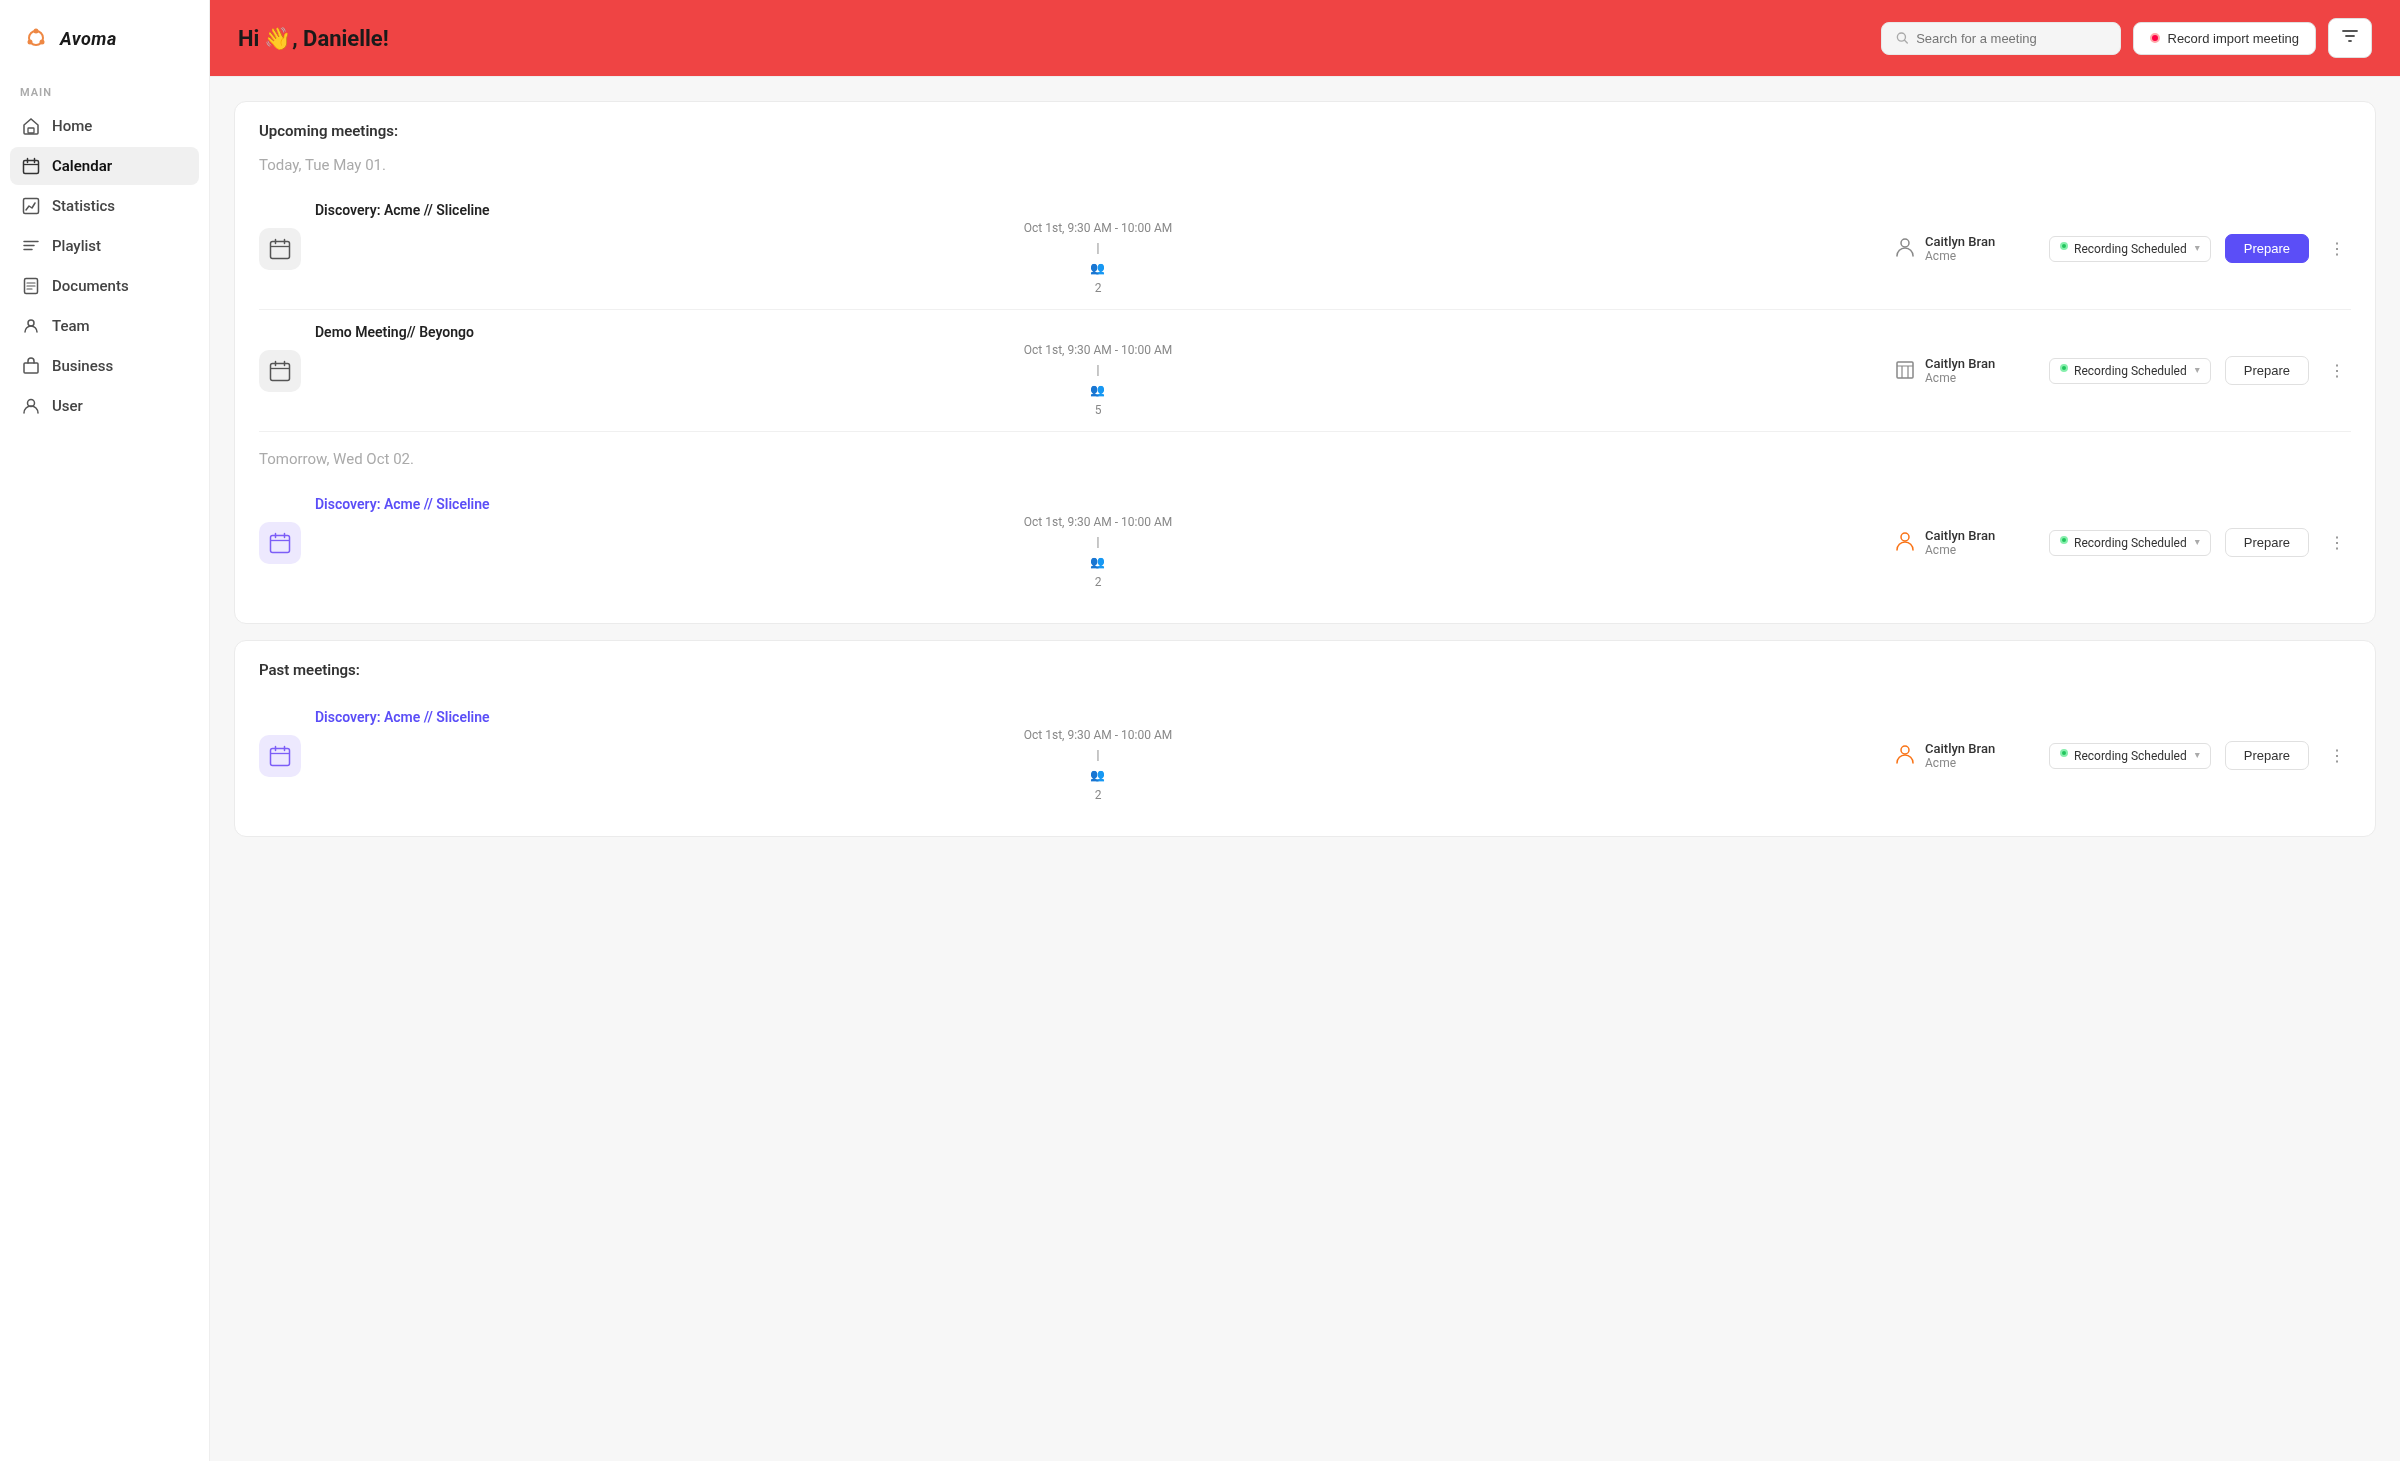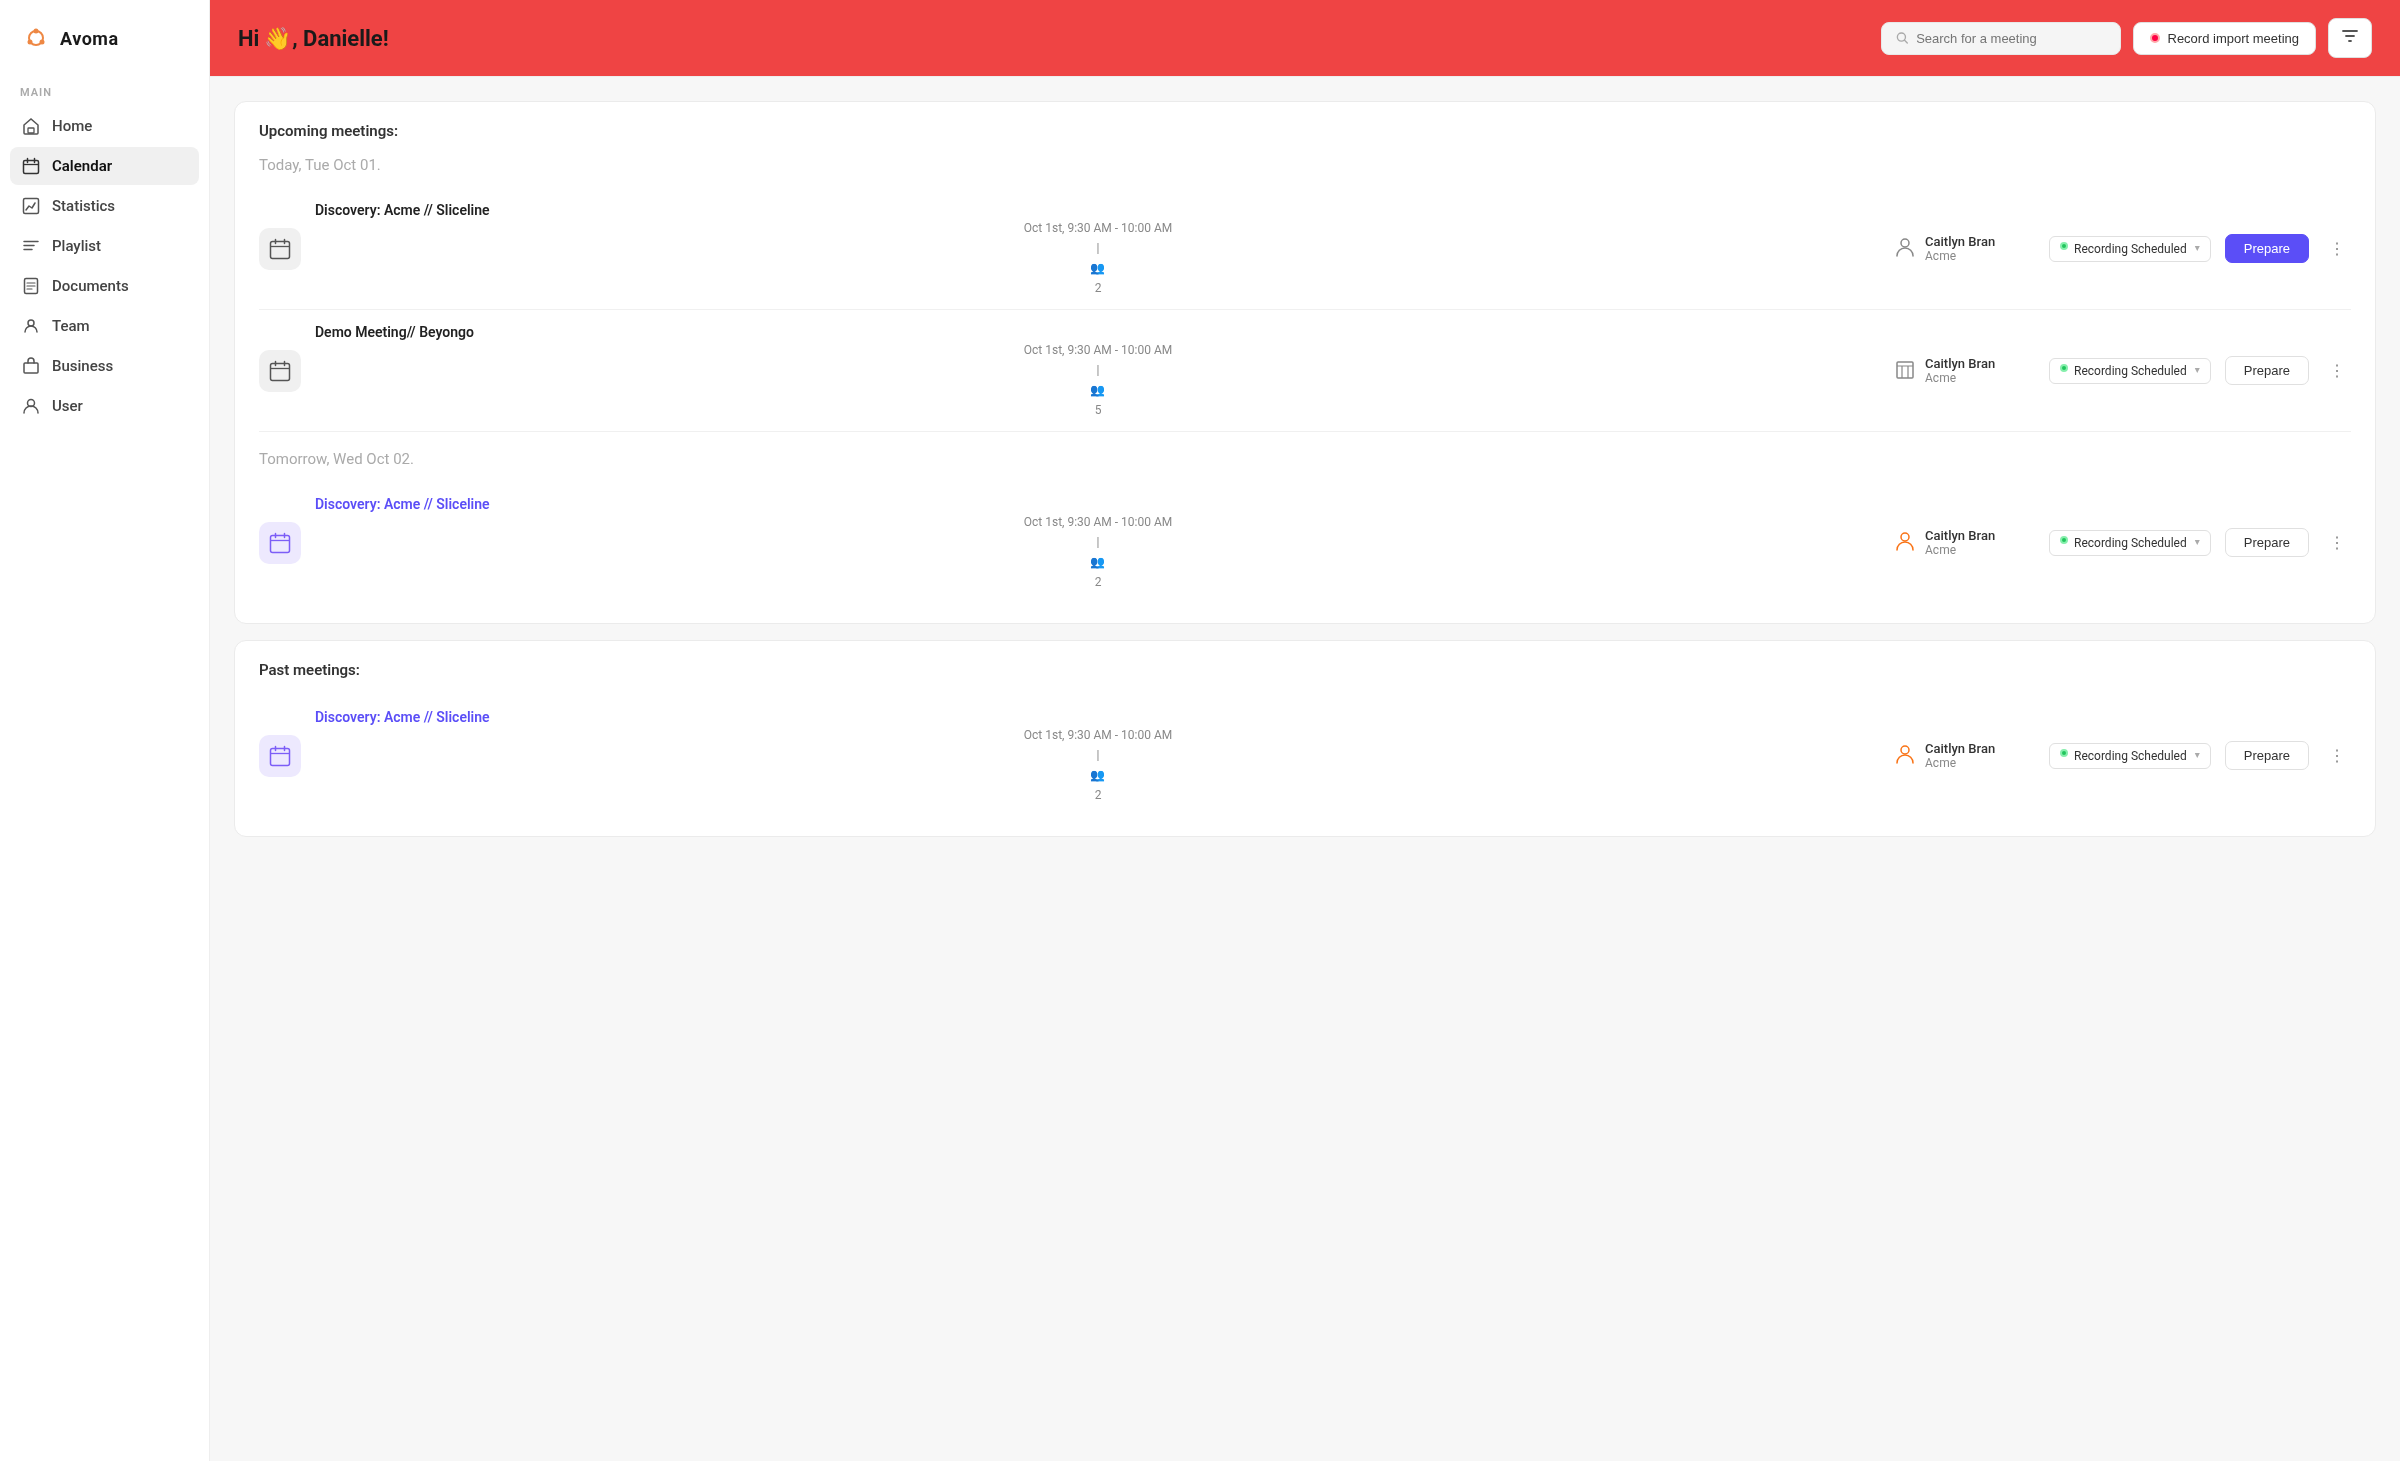--- a/index.html
+++ b/index.html
@@ -14,20 +14,21 @@
       display: flex;
       flex-direction: column;
       padding: 0;
       height: 100vh;
     }
     .sidebar-logo {
       display: flex;
       align-items: center;
       gap: 8px;
       padding: 22px 20px 18px;
+      font-style: italic;
     }
     .logo-icon {
       width: 32px;
       height: 32px;
     }
     .logo-text {
       font-size: 18px;
       font-weight: 700;
       color: #1a1a1a;
       letter-spacing: 0.5px;
@@ -439,21 +440,21 @@
       </button>
     </div>
   </div>
 
   <div class="content">
 
     <div class="meeting-section">
       <div class="section-title">Upcoming meetings:</div>
 
       <div class="day-label">
-        <span>Today,</span><span style="font-weight:400;color:#aaa;"> Tue Oct 01.</span>
+        <span>Today,</span><span style="font-weight:400;color:#aaa;"> Tue May 01.</span>
       </div>
 
       <div class="meeting-row">
         <div class="meeting-icon-wrap">
           <svg width="22" height="22" viewBox="0 0 22 22" fill="none">
             <rect x="1.5" y="3.5" width="19" height="17" rx="2" stroke="#555" stroke-width="1.5" fill="none"></rect>
             <path d="M1.5 8.5h19" stroke="#555" stroke-width="1.3"></path>
             <path d="M6.5 1.5v4M15.5 1.5v4" stroke="#555" stroke-width="1.5" stroke-linecap="round"></path>
           </svg>
         </div>

